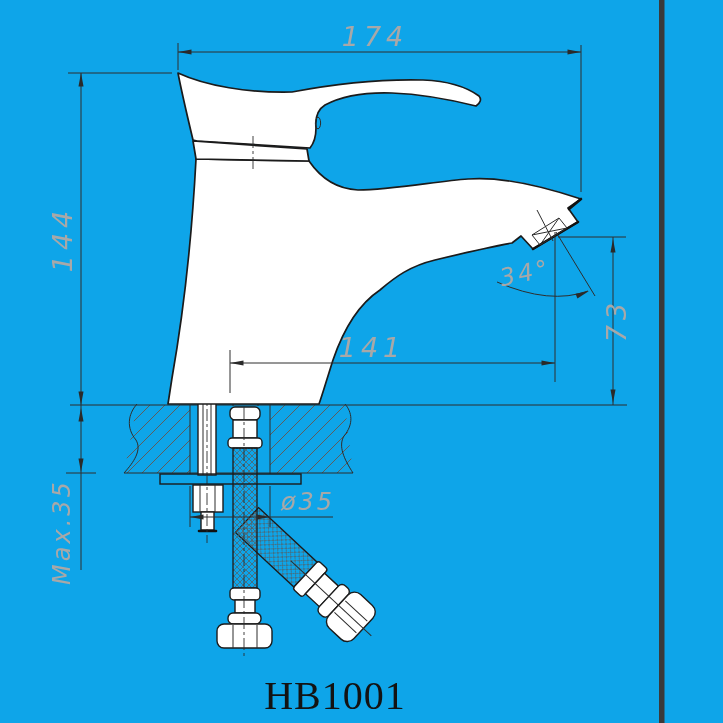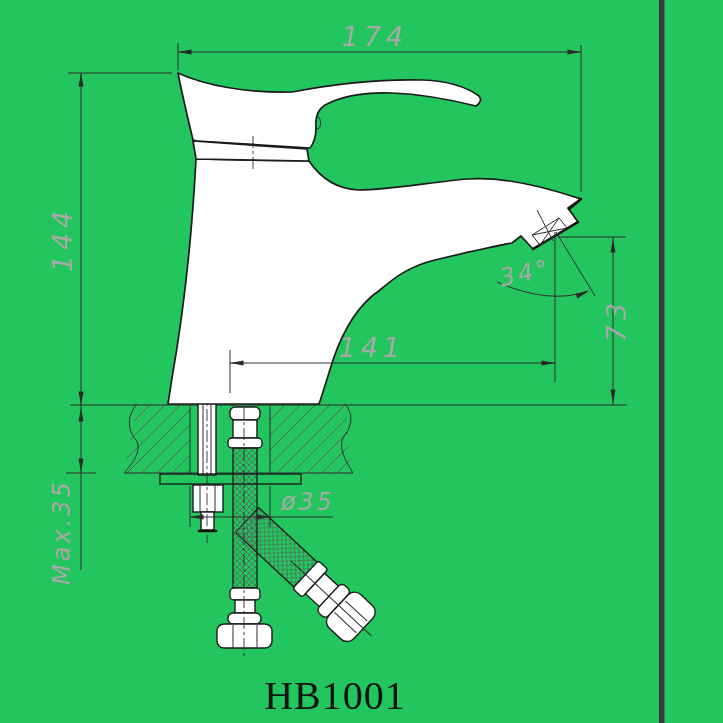--- a/index.html
+++ b/index.html
@@ -1,16 +1,16 @@
 <!DOCTYPE html>
 <html><head>
 <meta charset="utf-8">
 <style>
   html,body{margin:0;padding:0;background:#f5f5f5;}
-  .canvas{position:relative;width:723px;height:723px;background:#22c55e;overflow:hidden;
+  .canvas{position:relative;width:723px;height:723px;background:#0ea5e9;overflow:hidden;
           font-family:"DejaVu Sans",sans-serif;}
   svg{position:absolute;left:0;top:0;}
   .dim-text{fill:#a8a8a8;font-family:"DejaVu Sans",sans-serif;font-style:italic;
             font-size:27px;letter-spacing:5px;}
   .dim-text-small{fill:#a8a8a8;font-family:"DejaVu Sans",sans-serif;font-style:italic;
             font-size:24px;letter-spacing:3px;}
   .model-text{fill:#131313;font-family:"Liberation Serif","DejaVu Serif",serif;
             font-size:40px;letter-spacing:1px;}
   .outline-fill{stroke:#1b1b1b;stroke-width:1.7;fill:#ffffff;stroke-linejoin:round;}
   .thin{stroke:#2d2d2d;stroke-width:1;fill:none;}

